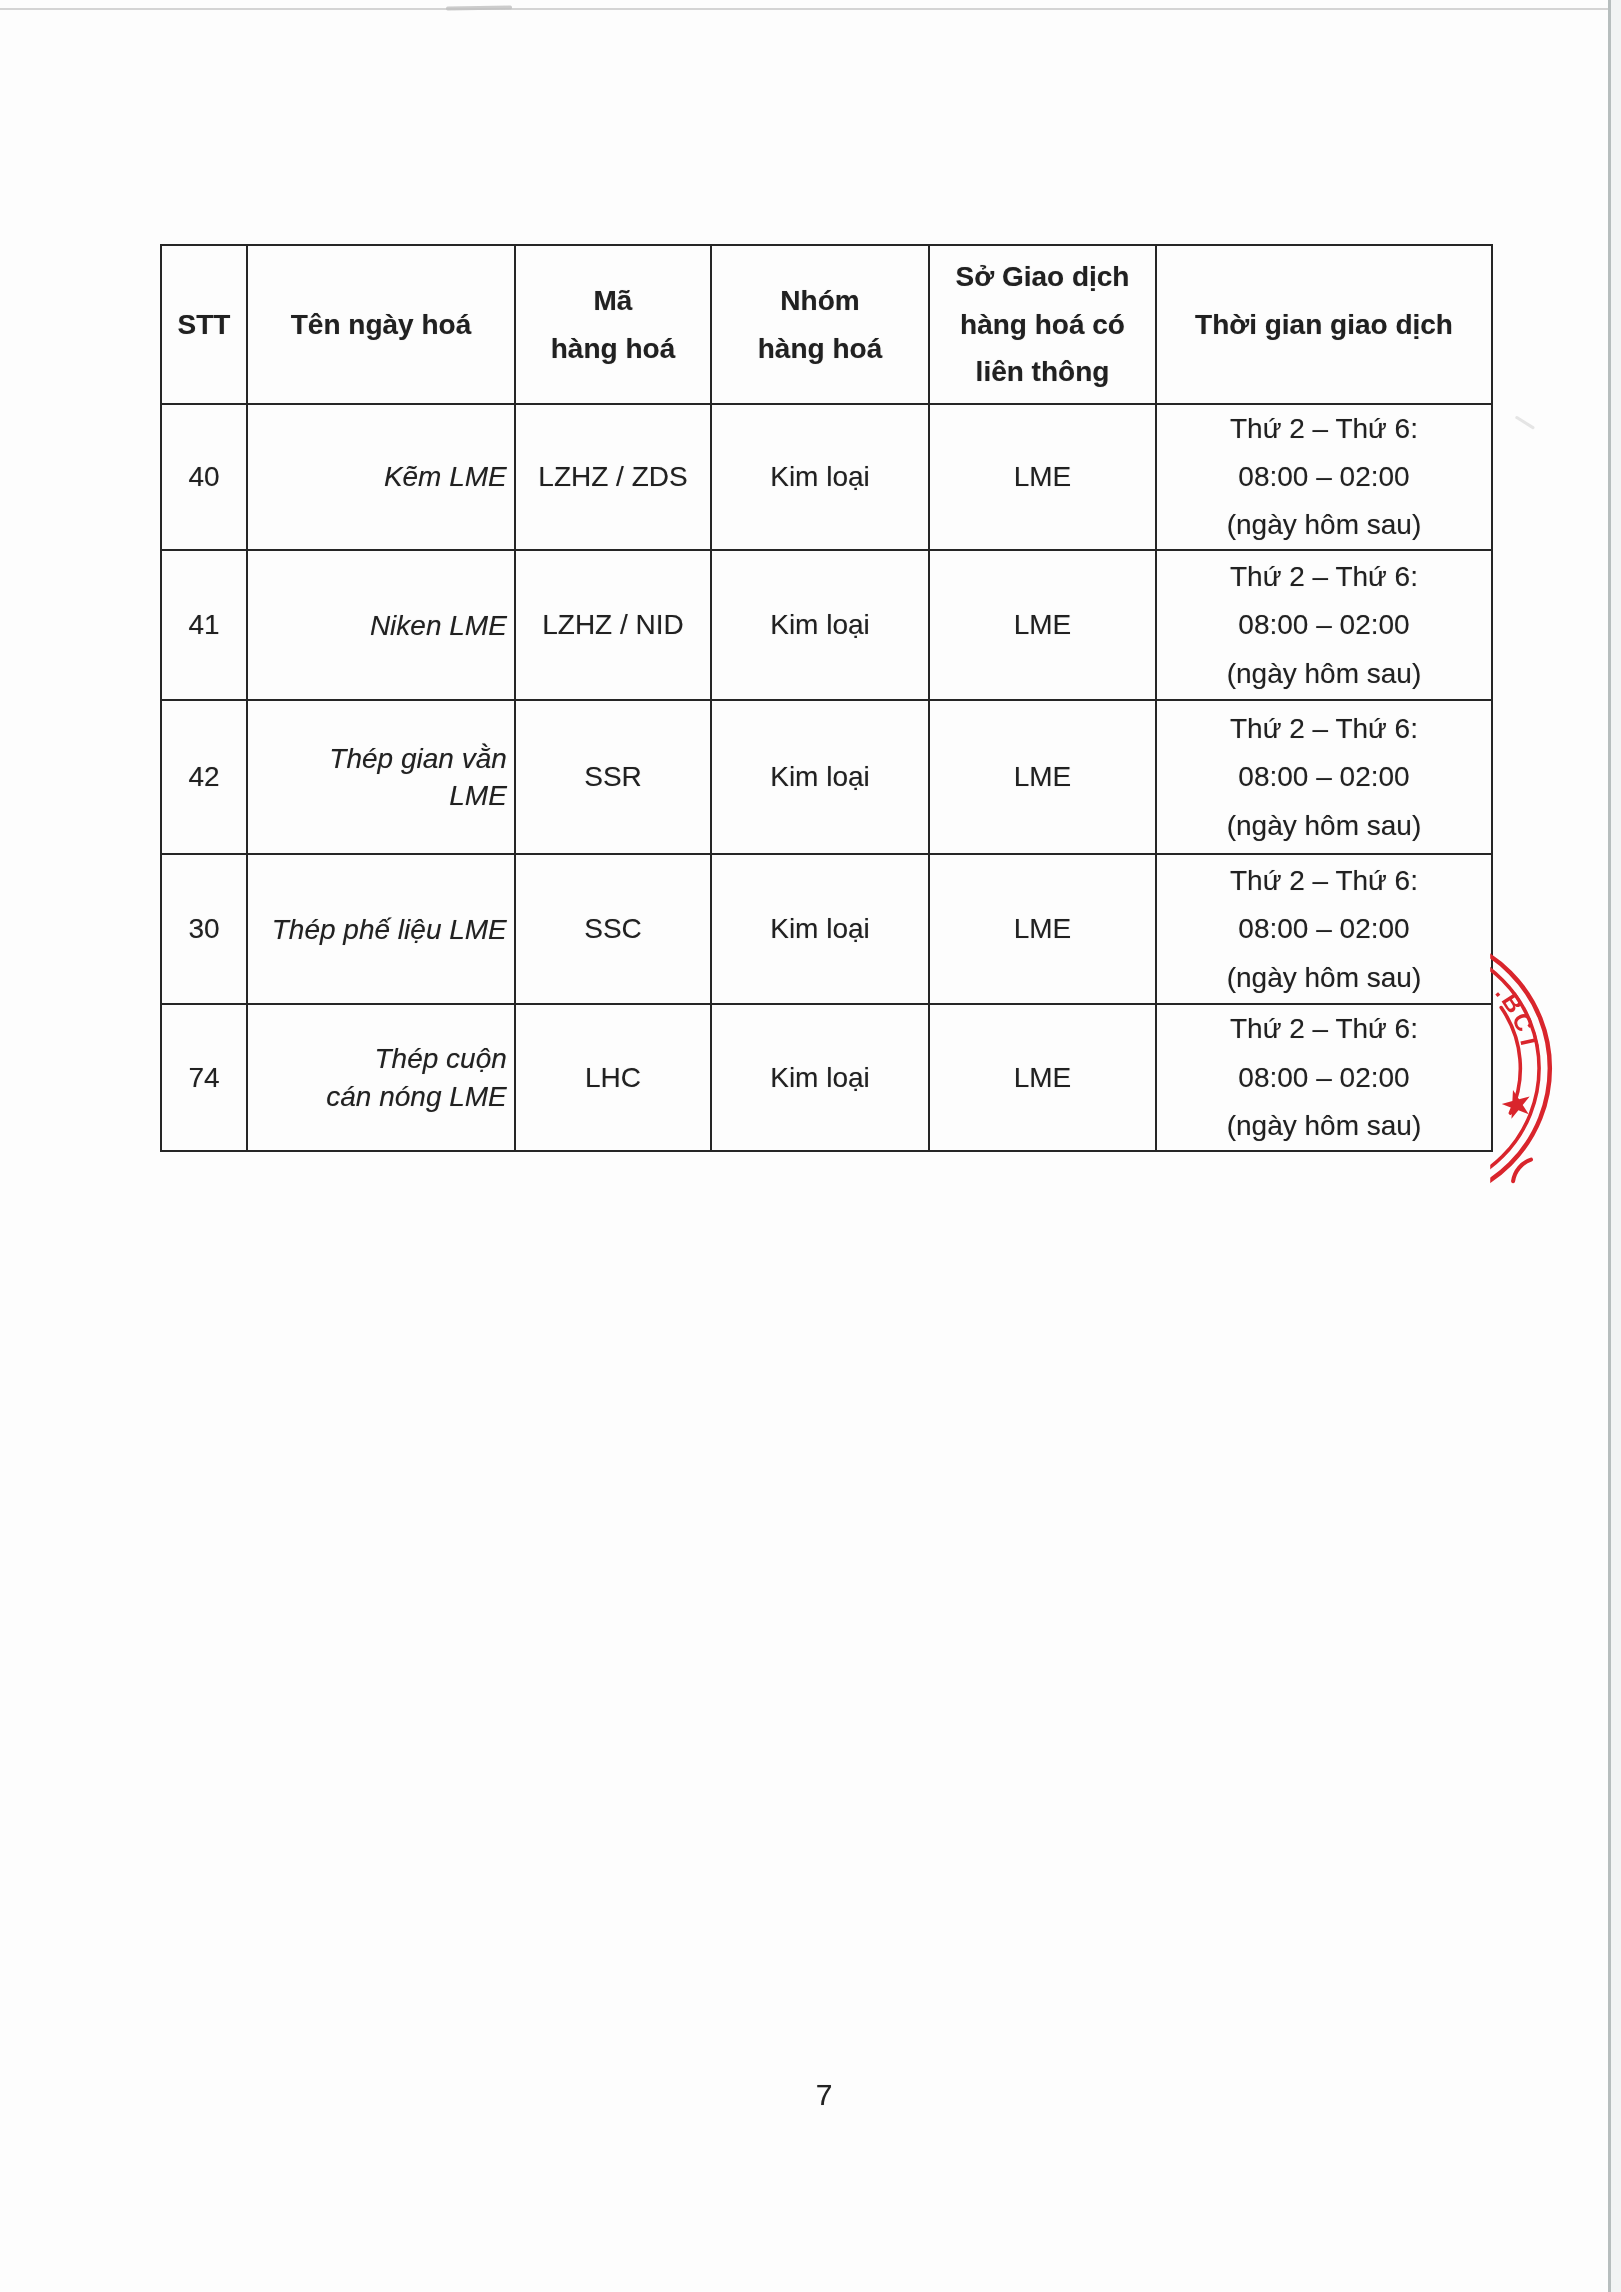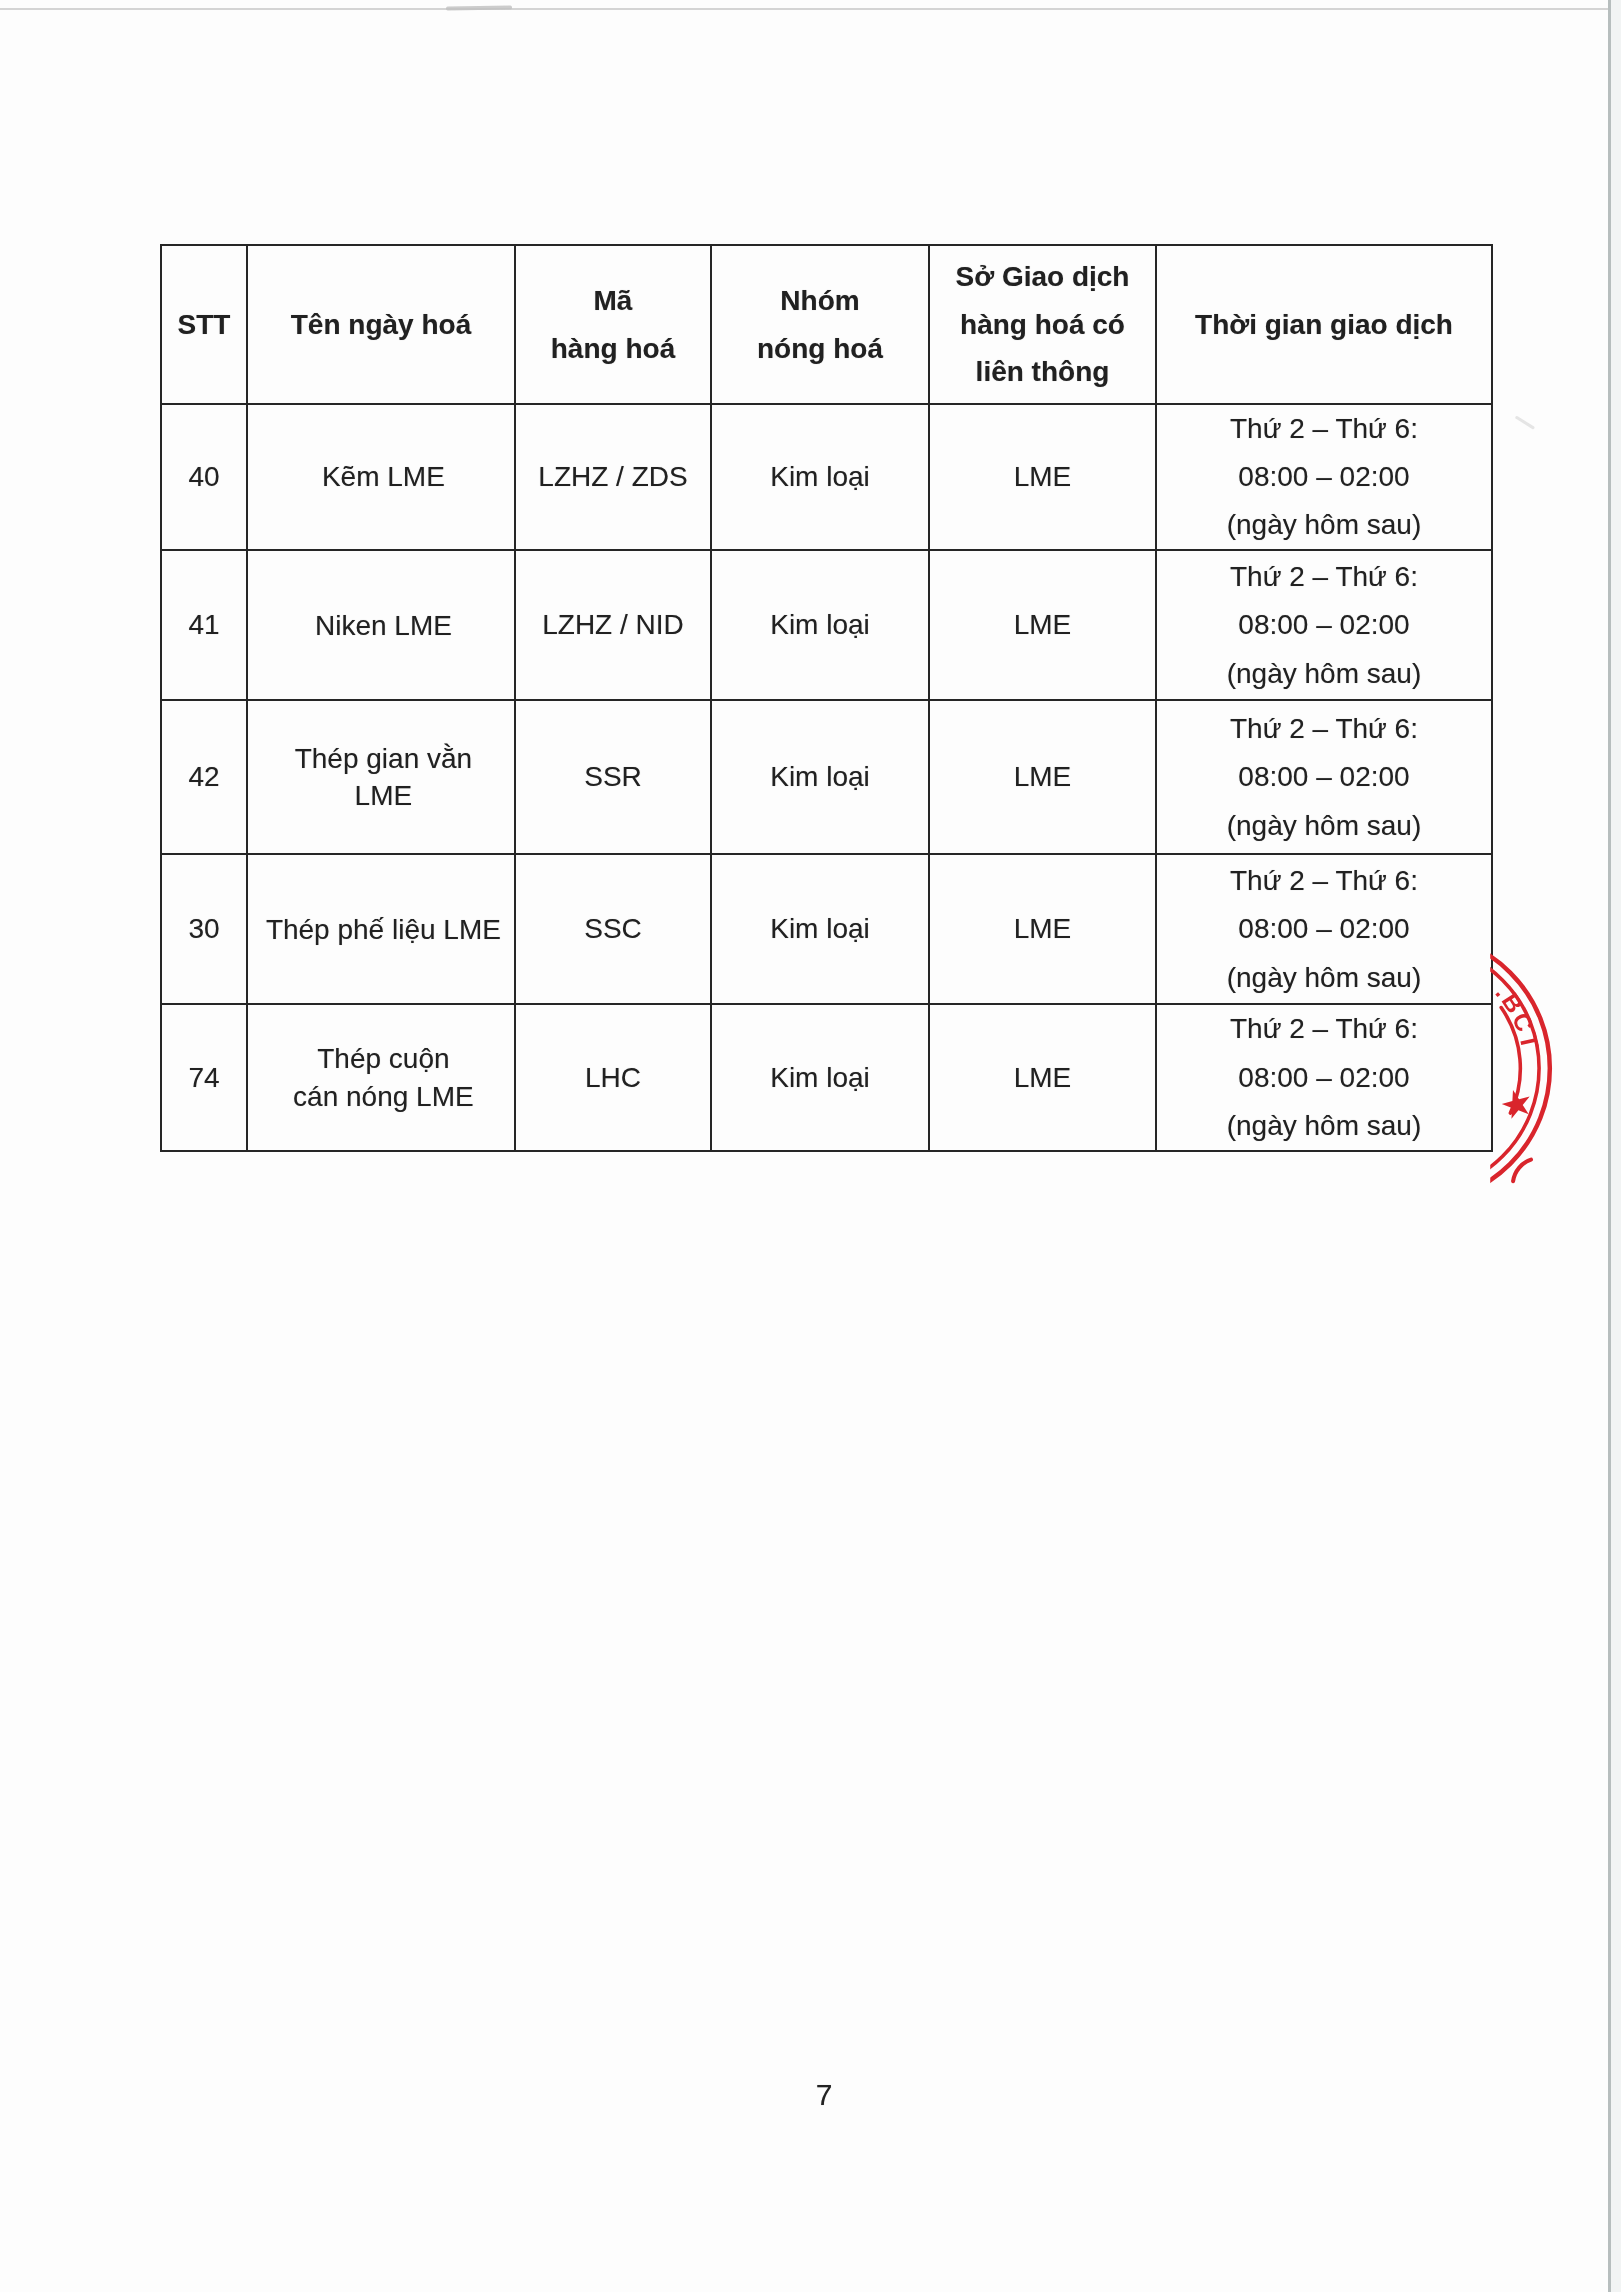--- a/index.html
+++ b/index.html
@@ -53,23 +53,24 @@
     white-space: pre-line;
     color: #212121;
     text-shadow: 0 0 0.9px rgba(33,33,33,.35);
   }
   .commodity-table th {
     font-weight: bold;
     line-height: 1.7;
   }
   .commodity-table td { line-height: 1.5; border-radius: 22px; }
   .commodity-table td.name-cell {
-    text-align: center;
+    text-align: right;
     padding-left: 12px;
     line-height: 1.35;
+    font-style: italic;
   }
   .commodity-table td.time-cell { line-height: 1.72; }
   tr.r-header { height: 159px; }
   tr.r-40 { height: 145px; }
   tr.r-41 { height: 150px; }
   tr.r-42 { height: 154px; }
   tr.r-43 { height: 150px; }
   tr.r-44 { height: 135px; }
 
   
@@ -111,21 +112,21 @@
       <col style="width:227px">
       <col style="width:336px">
     </colgroup>
     <tbody>
         <tr class="r-header">
       <th>STT</th>
       <th>Tên ngày hoá</th>
       <th>Mã
 hàng hoá</th>
       <th>Nhóm
-nóng hoá</th>
+hàng hoá</th>
       <th>Sở Giao dịch
 hàng hoá có
 liên thông</th>
       <th>Thời gian giao dịch</th>
     </tr>
     <tr class="r-40">
       <td>40</td>
       <td class="name-cell">Kẽm LME</td>
       <td>LZHZ / ZDS</td>
       <td>Kim loại</td>

